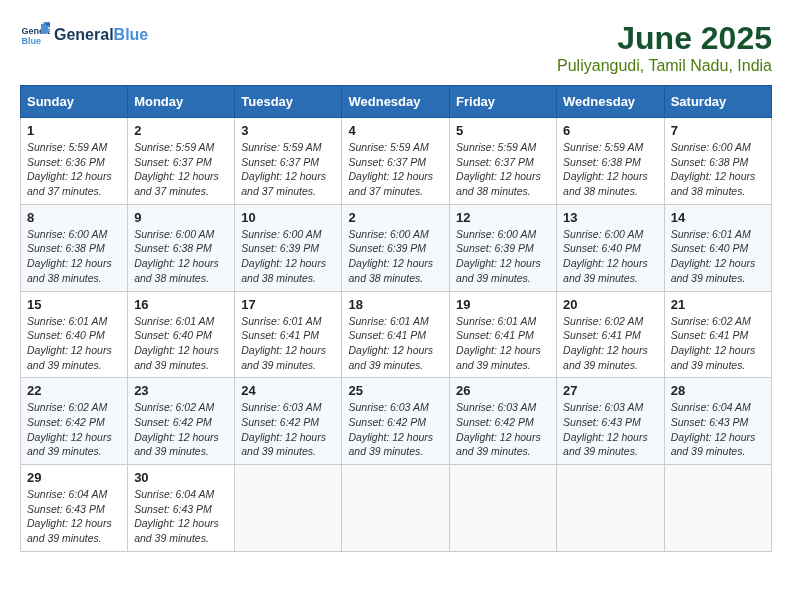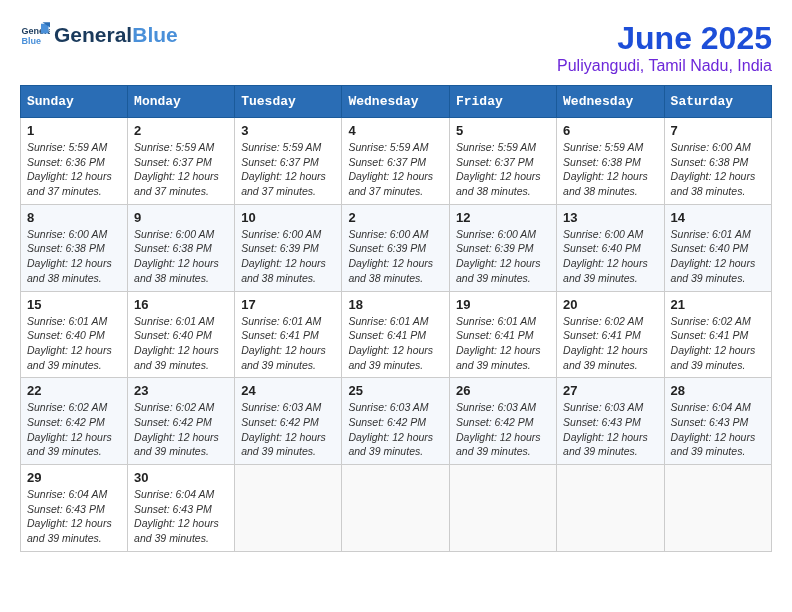--- a/index.html
+++ b/index.html
@@ -24,39 +24,38 @@
       width: 30px;
       height: 30px;
       margin-right: 4px;
     }
     .title-area {
       text-align: right;
     }
     .calendar-title {
       font-size: 32px;
       font-weight: bold;
-      color: #1d4ed8;
+      color: #14532d;
     }
     .calendar-subtitle {
       font-size: 16px;
-      color: #6d28d9;
+      color: #4d7c0f;
     }
     .calendar-table {
       width: 100%;
       border-collapse: collapse;
       font-size: 11px;
     }
     .calendar-table thead tr th {
       background-color: #2a6db5;
       color: #fff;
       padding: 8px 6px;
       text-align: left;
       font-size: 13px;
       border: 1px solid #1a5a9a;
-      font-family: Liberation Mono, monospace;
     }
     .calendar-table tbody tr td {
       border: 1px solid #ccc;
       padding: 5px 6px;
       vertical-align: top;
       width: 108px;
       min-height: 80px;
       background: #fff;
     }
     .calendar-table tbody tr:nth-child(even) td {
@@ -85,21 +84,21 @@
 <div class="header-area">
   <div class="logo">
     <svg class="logo-icon" viewBox="0 0 40 40">
       <rect x="0" y="0" width="40" height="40" fill="white"></rect>
       <text x="2" y="18" font-family="Arial" font-size="12" font-weight="bold" fill="#1a3a5c">General</text>
       <text x="2" y="32" font-family="Arial" font-size="12" font-weight="bold" fill="#4a90d9">Blue</text>
       <polygon points="28,5 38,5 38,18 28,18" fill="#4a90d9"></polygon>
       <polygon points="30,3 40,3 40,10" fill="#2a6db5"></polygon>
     </svg>
     <div>
-      <div style="font-size:21px;font-weight:bold;color:#1a3a5c;line-height:1.1;">
+      <div style="font-size:16px;font-weight:bold;color:#1a3a5c;line-height:1.1;">
         <span style="color:#1a3a5c;">General</span><span style="color:#4a90d9;">Blue</span>
       </div>
     </div>
   </div>
   <div class="title-area">
     <div class="calendar-title">June 2025</div>
     <div class="calendar-subtitle">Puliyangudi, Tamil Nadu, India</div>
   </div>
 </div>
 

